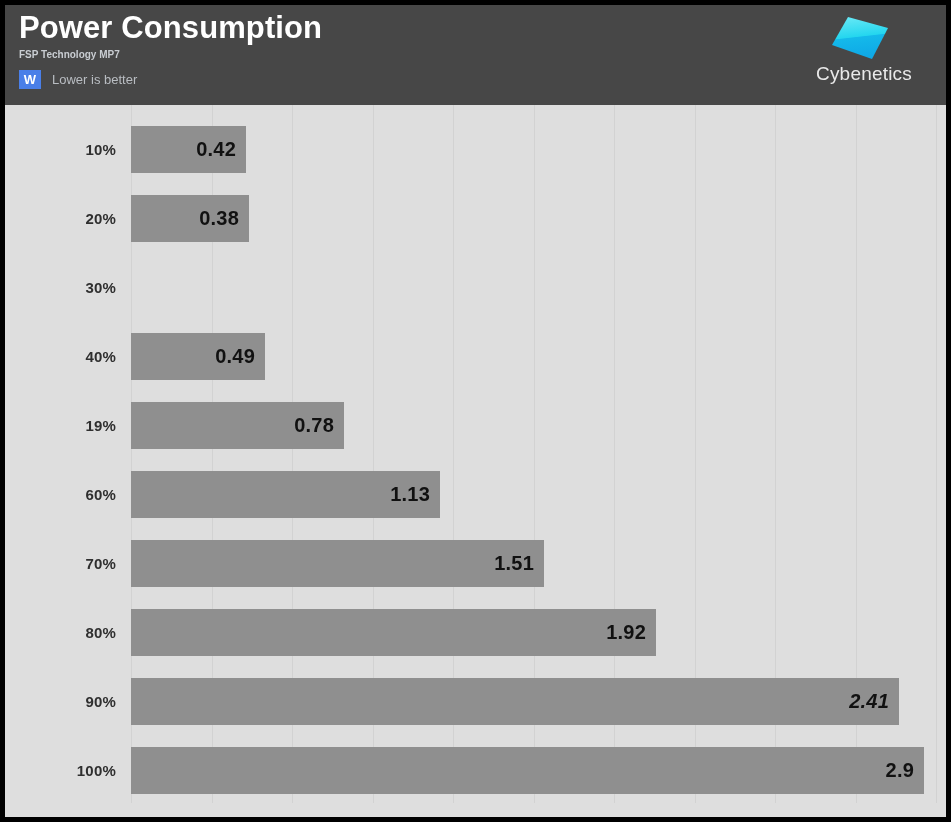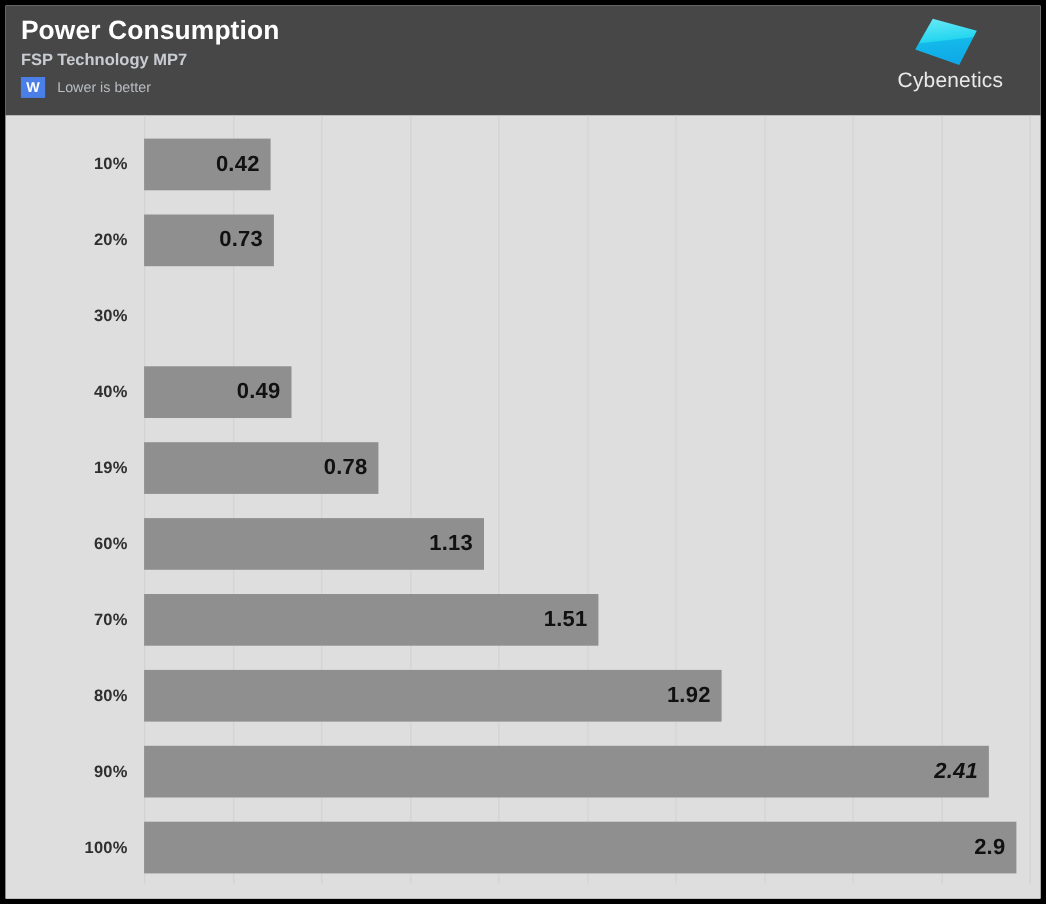--- a/index.html
+++ b/index.html
@@ -23,28 +23,28 @@
   
   .header {
     position: relative;
     height: 100px;
     background: #474747;
     box-sizing: border-box;
     padding: 9px 0 0 14px;
   }
   .chart-title {
     color: #ffffff;
-    font-size: 24px;
+    font-size: 31px;
     font-weight: bold;
     line-height: 28px;
     letter-spacing: 0.1px;
   }
   .chart-subtitle {
     color: #c9cdd2;
-    font-size: 15px;
+    font-size: 10px;
     font-weight: bold;
     line-height: 22px;
     margin-top: 2px;
   }
   .legend-row {
     display: flex;
     align-items: center;
     margin-top: 4px;
   }
   .unit-badge {
@@ -196,21 +196,21 @@
     <div class="rows" id="rows">
         <div class="row" style="top: 21px;">
           <div class="cat-label">10%</div>
           <div class="bar" style="width: 115px; height: 47px;">
             <span class="bar-value">0.42</span>
           </div>
         </div>
         <div class="row" style="top: 90px;">
           <div class="cat-label">20%</div>
           <div class="bar" style="width: 118px; height: 47px;">
-            <span class="bar-value">0.73</span>
+            <span class="bar-value">0.38</span>
           </div>
         </div>
         <div class="row" style="top: 159px;">
           <div class="cat-label">30%</div>
         </div>
         <div class="row" style="top: 228px;">
           <div class="cat-label">40%</div>
           <div class="bar" style="width: 134px; height: 47px;">
             <span class="bar-value">0.49</span>
           </div>

